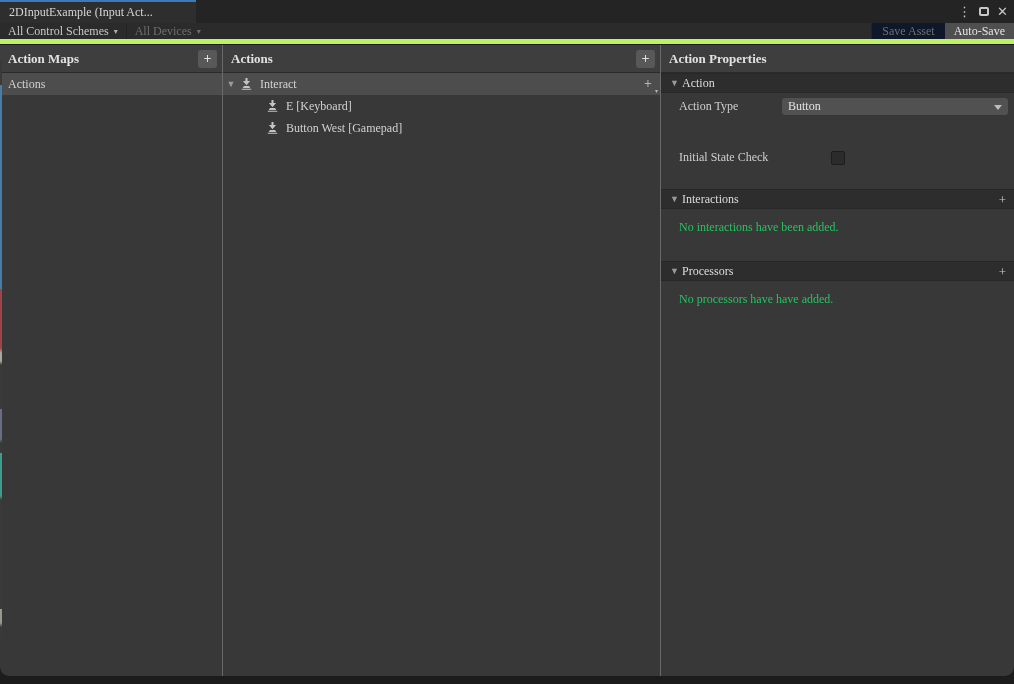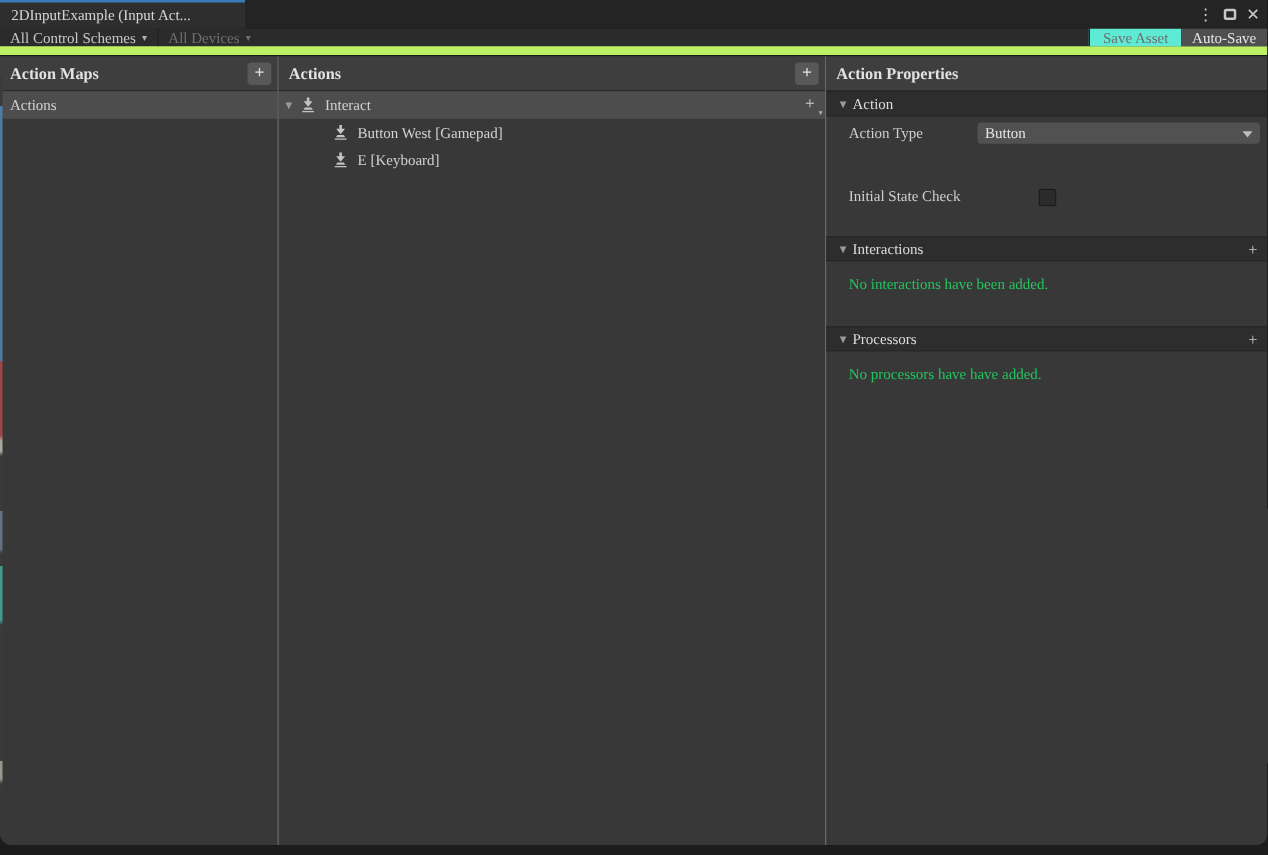--- a/index.html
+++ b/index.html
@@ -23,29 +23,29 @@
   }
   .win-controls {
     position:absolute; right:6px; top:0; height:23px;
     display:flex; align-items:center; gap:8px; color:#c9c9c9;
   }
   .win-controls .glyph { font-size:13px; line-height:1; cursor:default; }
   .max-box { width:10px; height:9px; border:2px solid #c9c9c9; border-radius:2px; }
   
   .toolbar {
     position:absolute; top:23px; left:0; right:0; height:21px;
-    background:#2b2b2b; border-bottom:7px solid #bef264;
+    background:#2b2b2b; border-bottom:5px solid #bef264;
     display:flex; align-items:flex-start; font-size:12px; color:#c8c8c8;
   }
   .tb-btn { display:flex; align-items:center; gap:5px; padding:0 8px; height:100%; }
   .tb-caret { font-size:8px; color:#b0b0b0; padding-top:1px; }
   .tb-sep { width:1px; height:100%; background:#232323; }
   .tb-btn.disabled, .tb-btn.disabled .tb-caret { color:#6f6f6f; }
   .tb-right { margin-left:auto; display:flex; height:100%; }
-  .tb-save { color:#6f6f6f; display:flex; align-items:center; padding:0 10px; background:#5eead4; border-left:1px solid #232323; }
+  .tb-save { color:#6f6f6f; display:flex; align-items:center; padding:0 10px; background:#0f172a; border-left:1px solid #232323; }
   .tb-autosave { color:#e5e5e5; display:flex; align-items:center; padding:0 9px; background:#4f4f4f; }
   
   .main {
     position:absolute; top:45px; left:0; right:0; bottom:8px;
     background:#383838; border-radius:0 0 9px 9px;
     display:flex; overflow:hidden;
   }
   .bg-strip {
     position:absolute; left:0; top:15px; width:2px; height:576px; z-index:5;
     background:linear-gradient(to bottom,
@@ -181,32 +181,32 @@
       </div>
 
       <div class="row tree-child">
         <span class="action-icon">
           <svg viewBox="0 0 16 16" aria-hidden="true">
             <path d="M6.9 1h2.2v3.3h2.7L8 8.9 4.2 4.3h2.7z"></path>
             <path d="M5.3 9.7h5.4l1.3 1.9H4z"></path>
             <path d="M3 12.5h10v1.2H3z"></path>
           </svg>
         </span>
-        <span>Button West [Gamepad]</span>
+        <span>E [Keyboard]</span>
       </div>
 
       <div class="row tree-child">
         <span class="action-icon">
           <svg viewBox="0 0 16 16" aria-hidden="true">
             <path d="M6.9 1h2.2v3.3h2.7L8 8.9 4.2 4.3h2.7z"></path>
             <path d="M5.3 9.7h5.4l1.3 1.9H4z"></path>
             <path d="M3 12.5h10v1.2H3z"></path>
           </svg>
         </span>
-        <span>E [Keyboard]</span>
+        <span>Button West [Gamepad]</span>
       </div>
     </div>
 
     <div class="col col-props">
       <div class="col-header">
         <span>Action Properties</span>
       </div>
 
       <div class="section-bar">
         <span class="foldout">▼</span>

